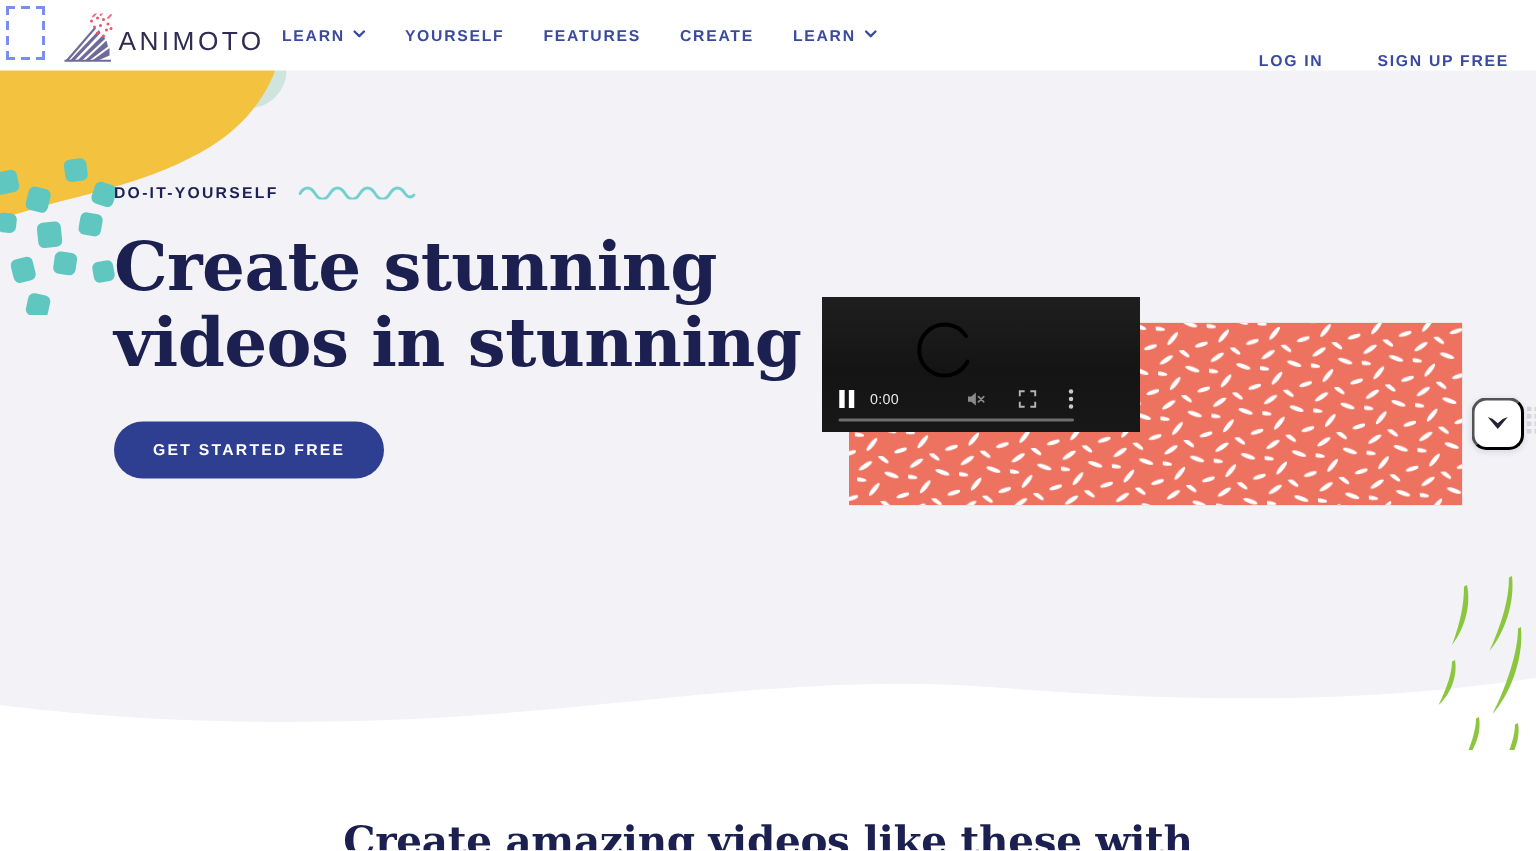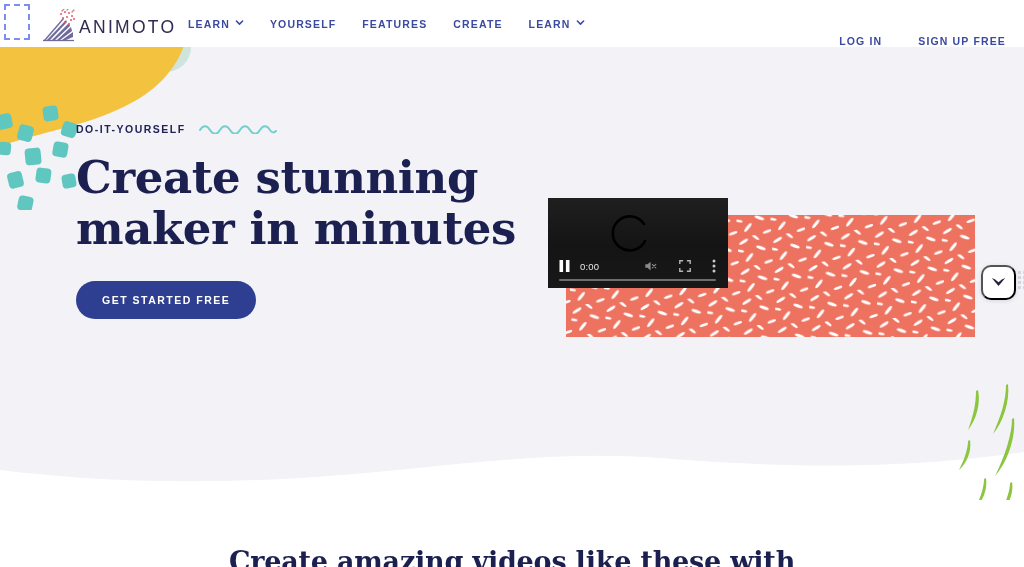--- a/index.html
+++ b/index.html
@@ -223,21 +223,21 @@
     width: 409px; height: 122px;
     overflow: hidden;
     z-index: 10;
   }
   .coral-block svg { display:block; width:409px; height:122px; }
 
   
   .player {
     position: absolute;
     left: 548px; top: 198px;
-    width: 180px; height: 90px;
+    width: 212px; height: 90px;
     background: linear-gradient(180deg, #1f1f1f 0%, #141414 55%, #181818 100%);
     z-index: 14;
     overflow: hidden;
   }
   .spinner {
     position: absolute;
     left: 60px; top: 14px;
     width: 44px; height: 44px;
   }
   .spinner svg { display:block; }
@@ -461,21 +461,21 @@
       <div class="eyebrow">DO-IT-YOURSELF</div>
       <span class="squiggle">
         <svg width="78" height="10" viewBox="0 0 78 10" xmlns="http://www.w3.org/2000/svg">
           <path d="M1,6 C4,1 8,1 11,6 C14,11 18,11 21,6 C24,1 28,1 31,6 C34,11 38,11 41,6 C44,1 48,1 51,6 C54,11 58,11 61,6 C64,1 68,1 71,6 C73,9 75,9 77,7" stroke="#74d0cf" stroke-width="2" fill="none" stroke-linecap="round"></path>
         </svg>
       </span>
     </div>
 
     <h1 class="hero-title">
       <span>Create stunning</span><br>
-      <span>maker in minutes</span>
+      <span>videos in stunning</span>
     </h1>
 
 
     <button class="cta">GET STARTED FREE</button>
   </div>
 
   <div class="coral-block">
     <svg viewBox="0 0 409 122" xmlns="http://www.w3.org/2000/svg">
       <defs>
         <pattern id="seeds" width="34" height="30" patternUnits="userSpaceOnUse" patternTransform="rotate(-3)">

